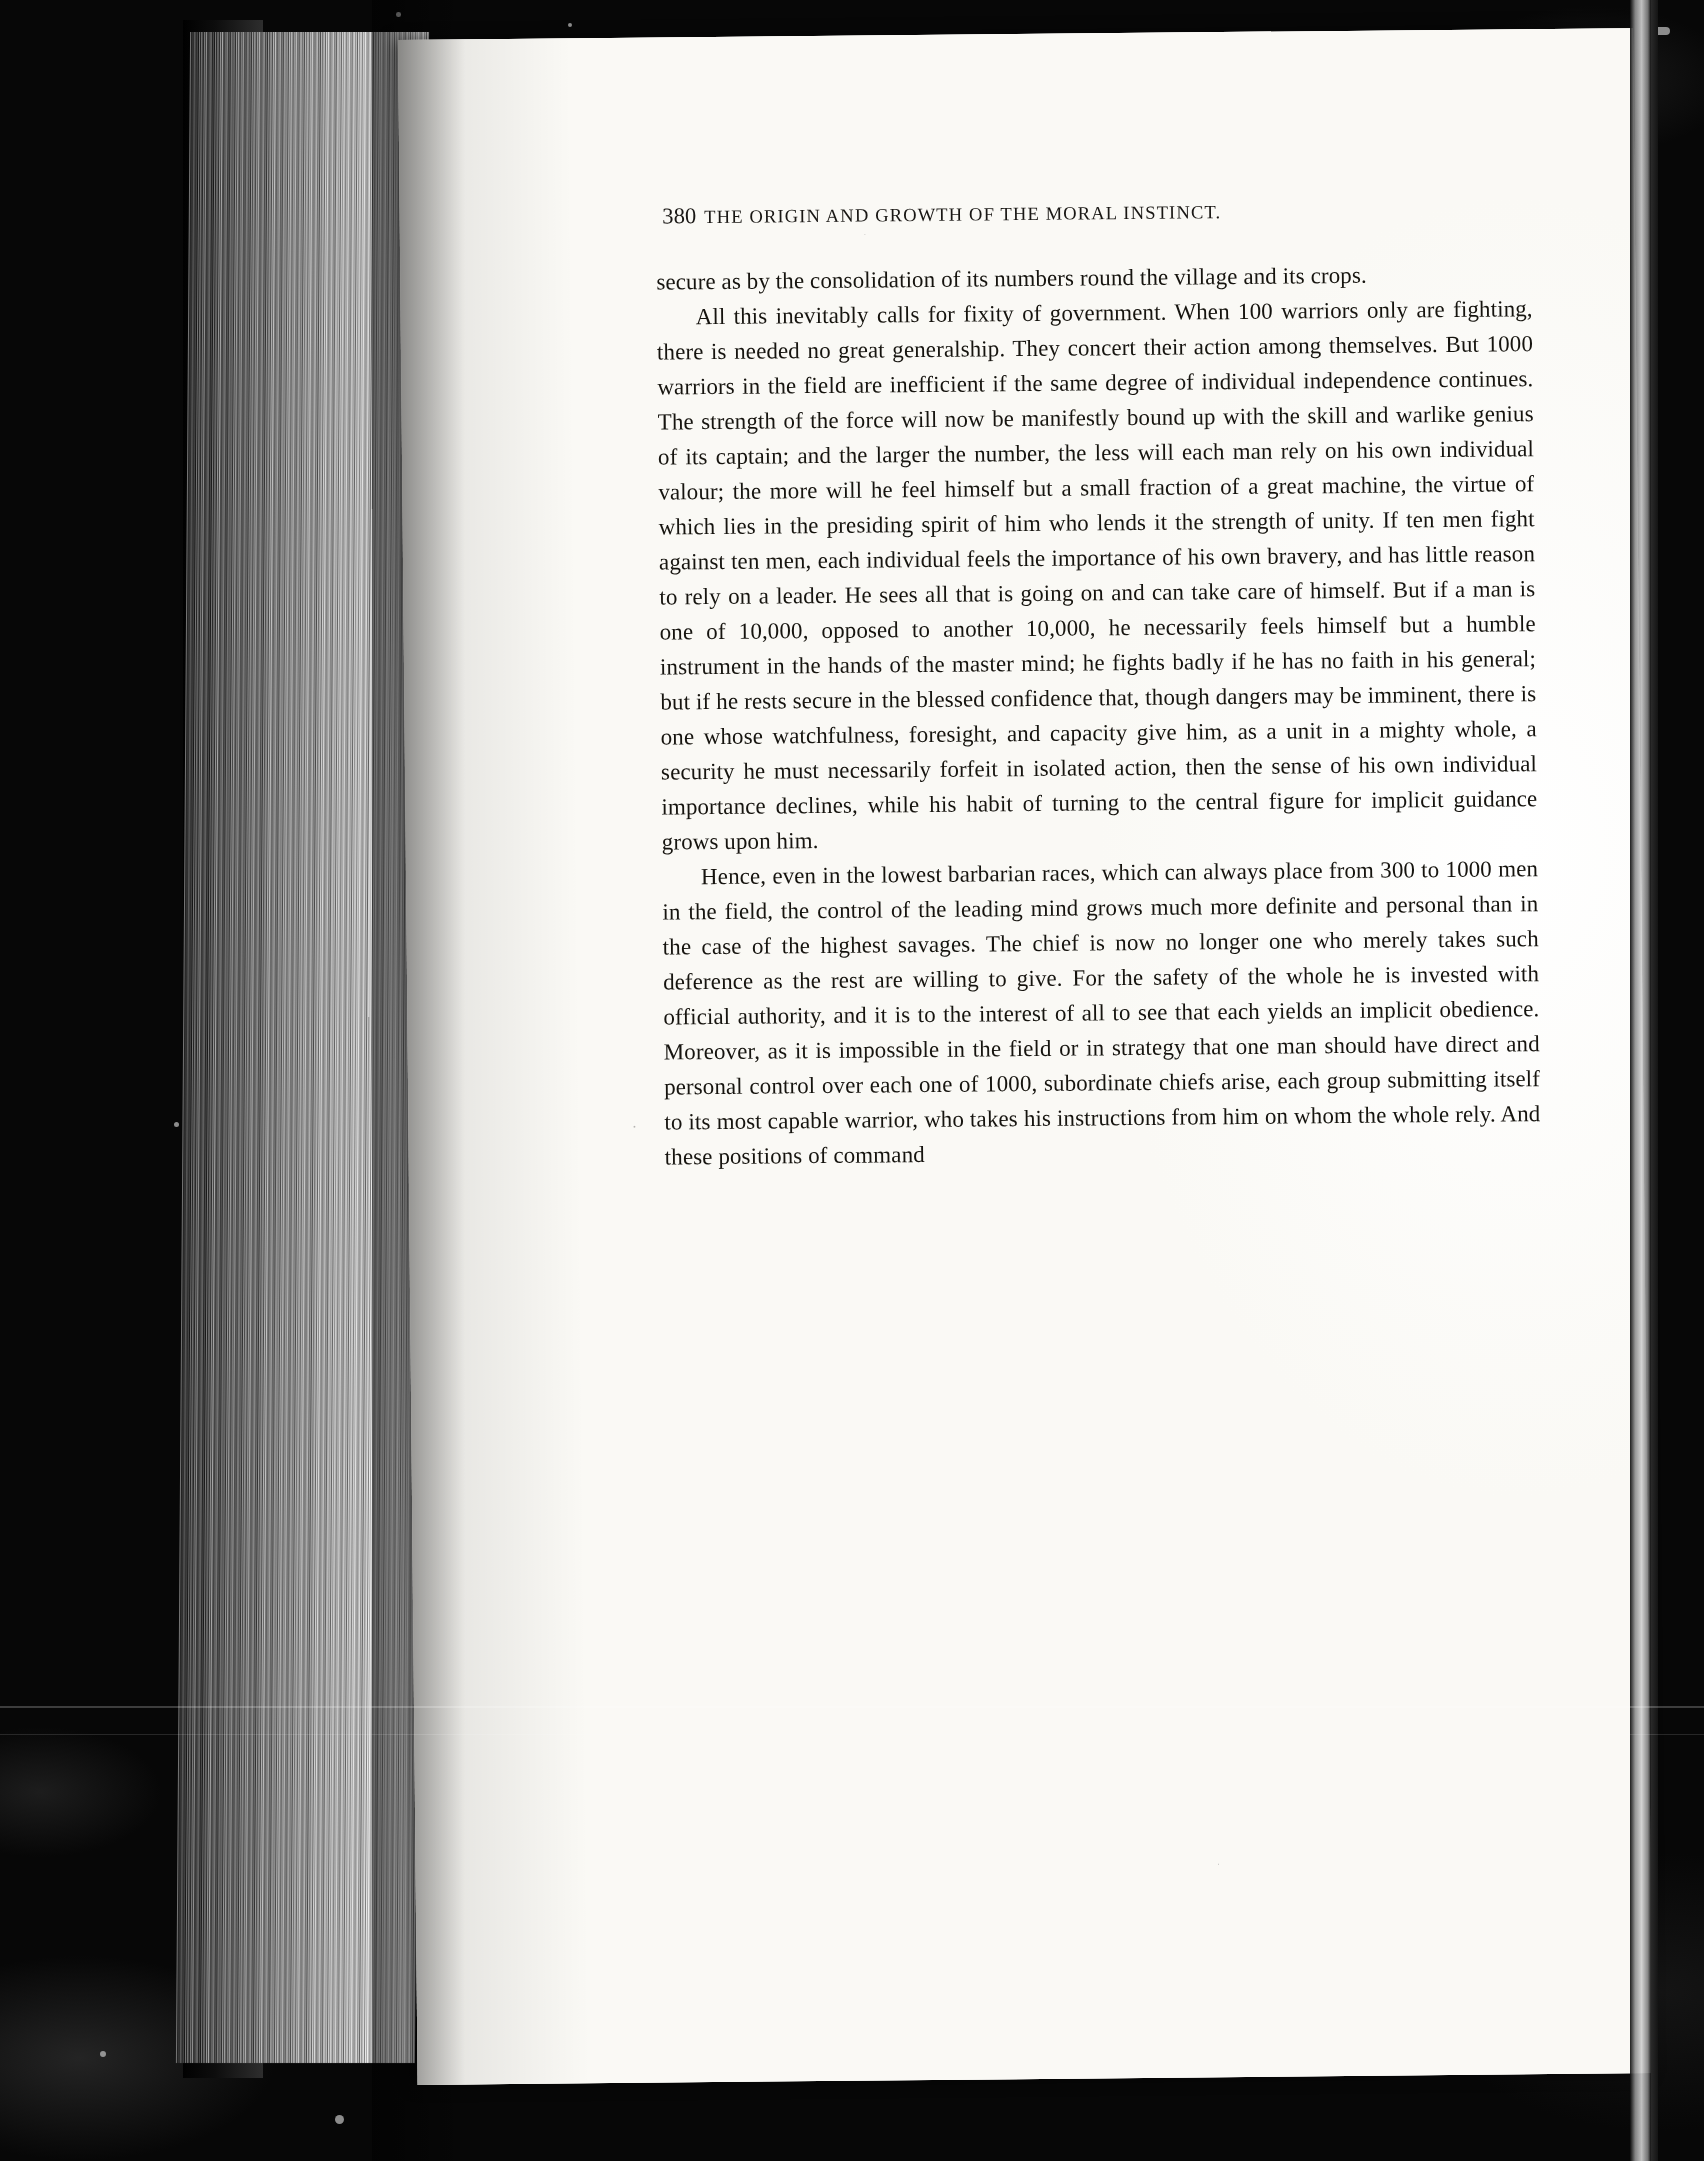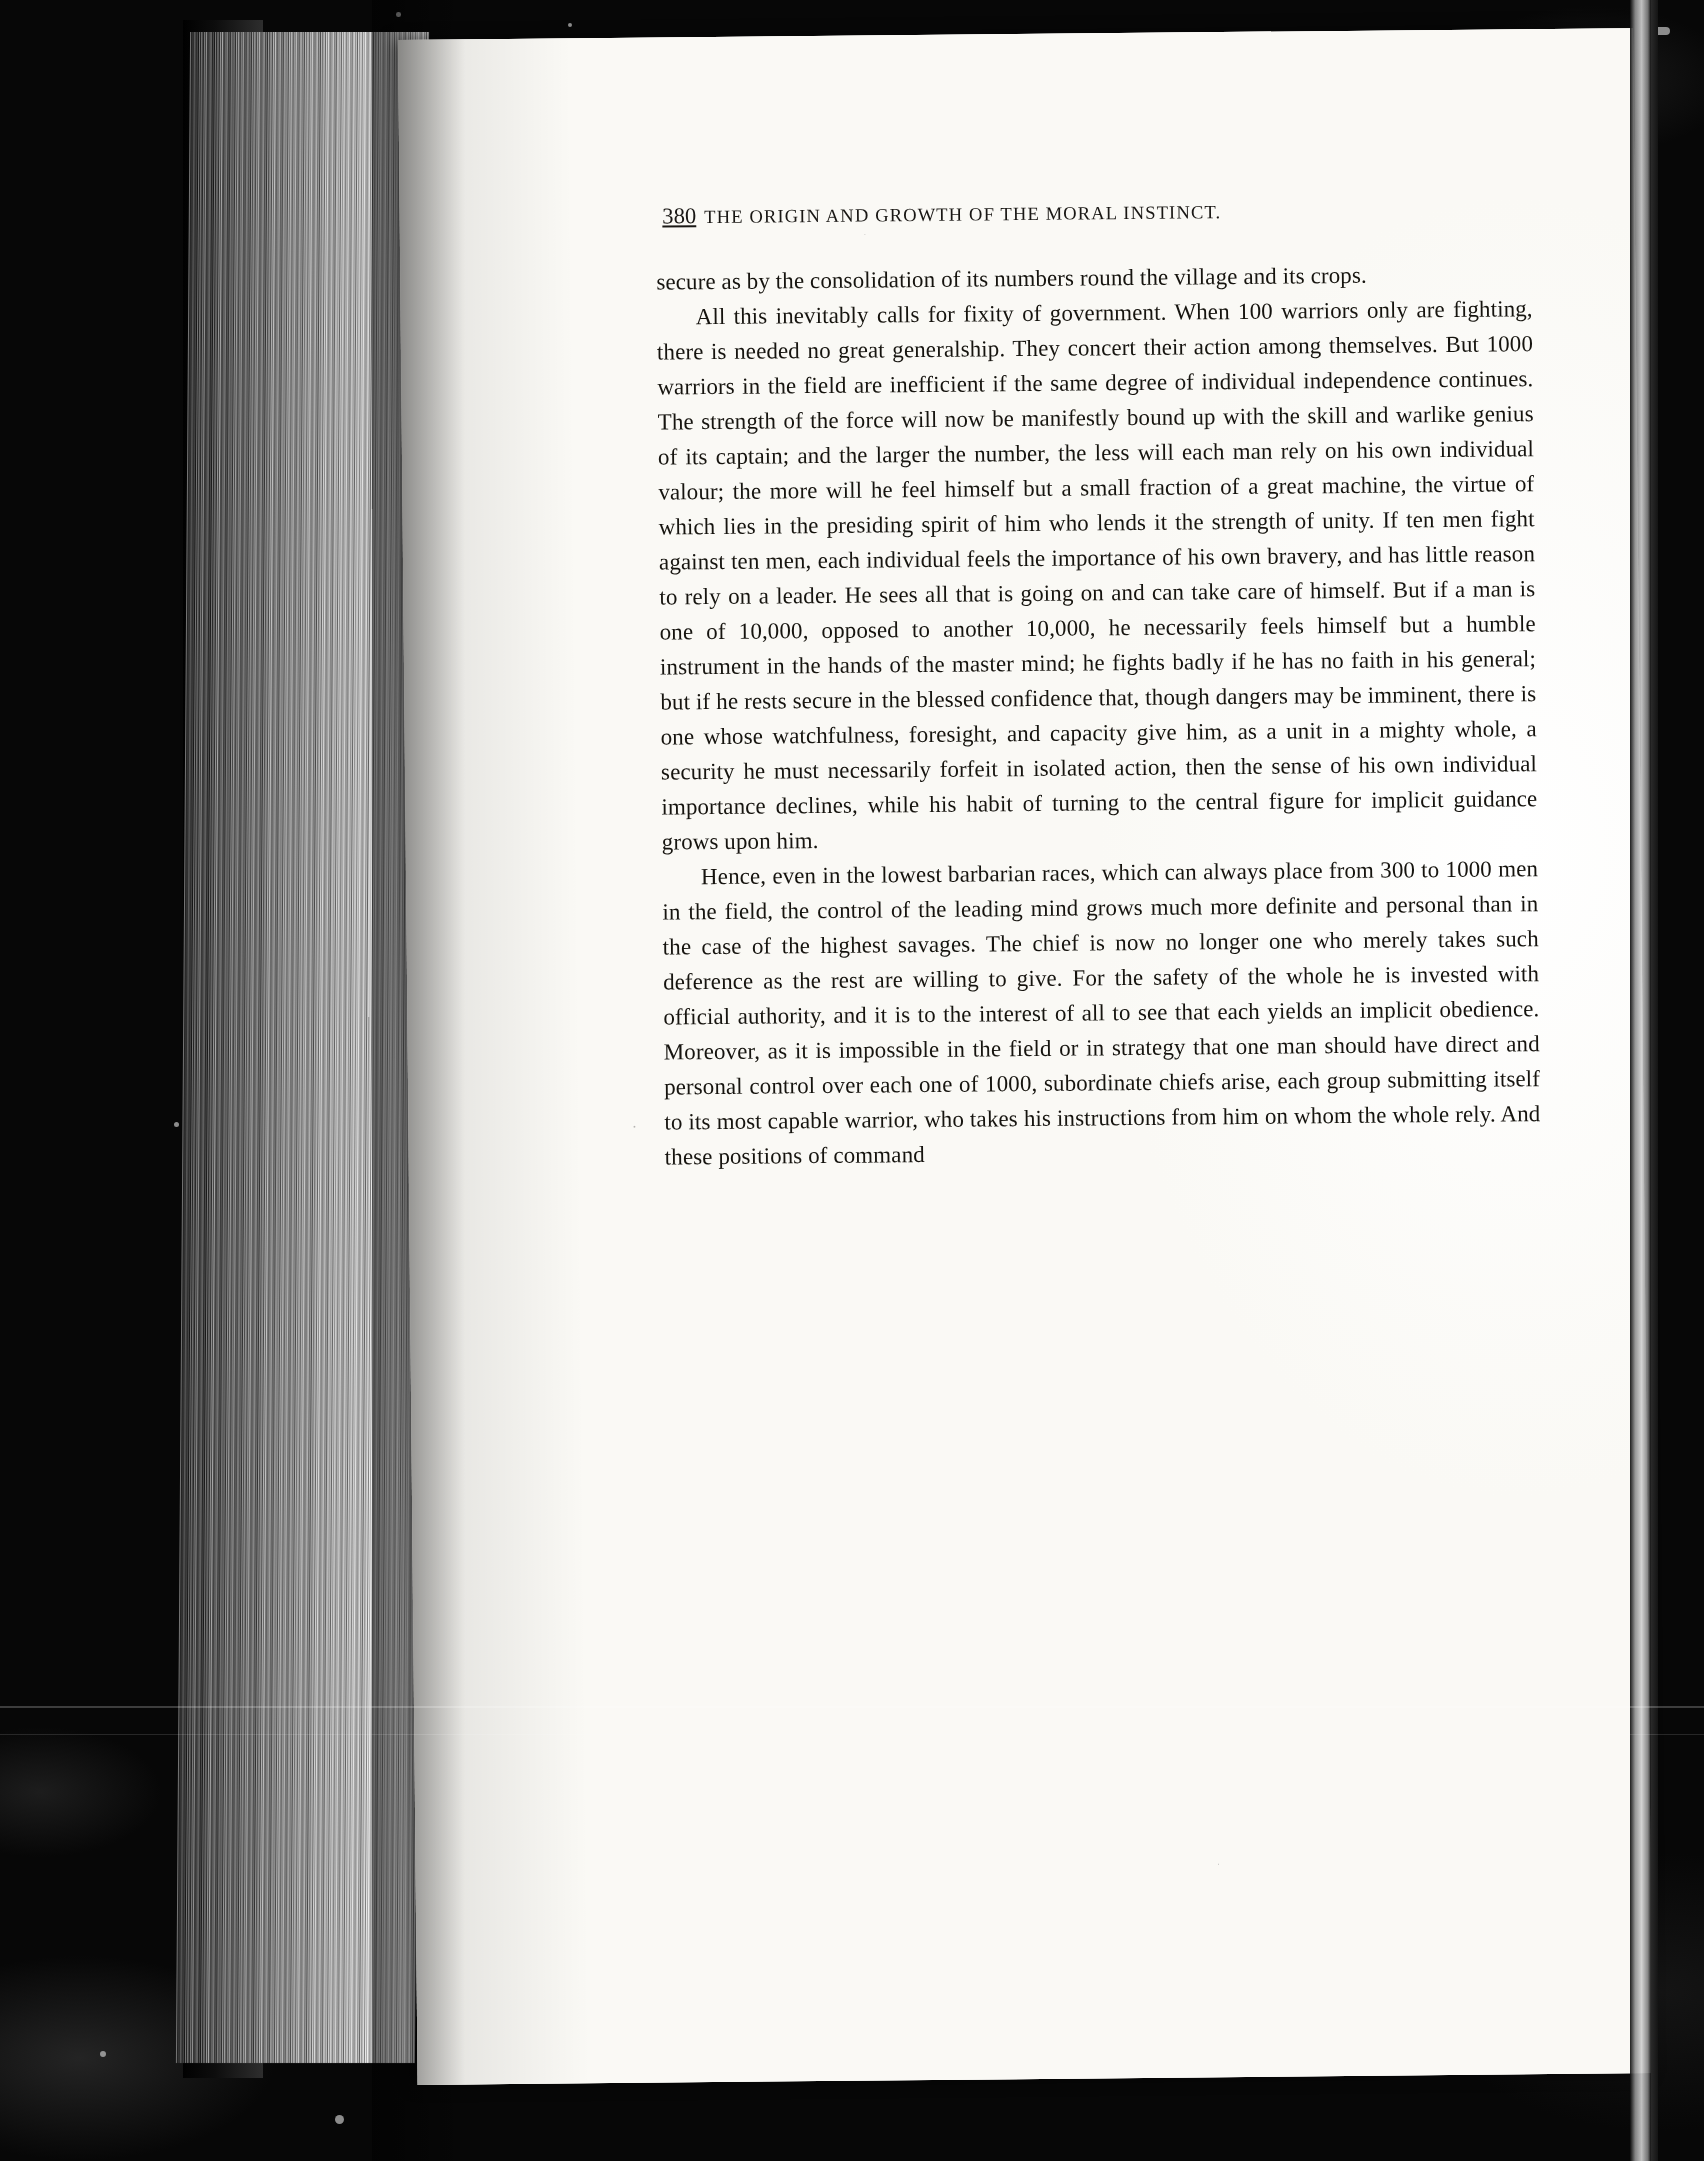--- a/index.html
+++ b/index.html
@@ -153,21 +153,20 @@
     color: #191714;
     white-space: nowrap;
     margin-bottom: 35px;
     margin-left: 6.6px;
     font-family: "Liberation Serif", serif;
   }
   .running-head .folio {
     font-size: 22.6px;
     letter-spacing: 0;
     margin-right: 8px;
-    text-decoration: underline;
   }
   .running-head .rh-text {
     font-variant: small-caps;
     text-transform: uppercase;
     font-size: 18.6px;
   }
 
   p.body {
     margin: 0 0 0 0;
     font-size: 23px;

